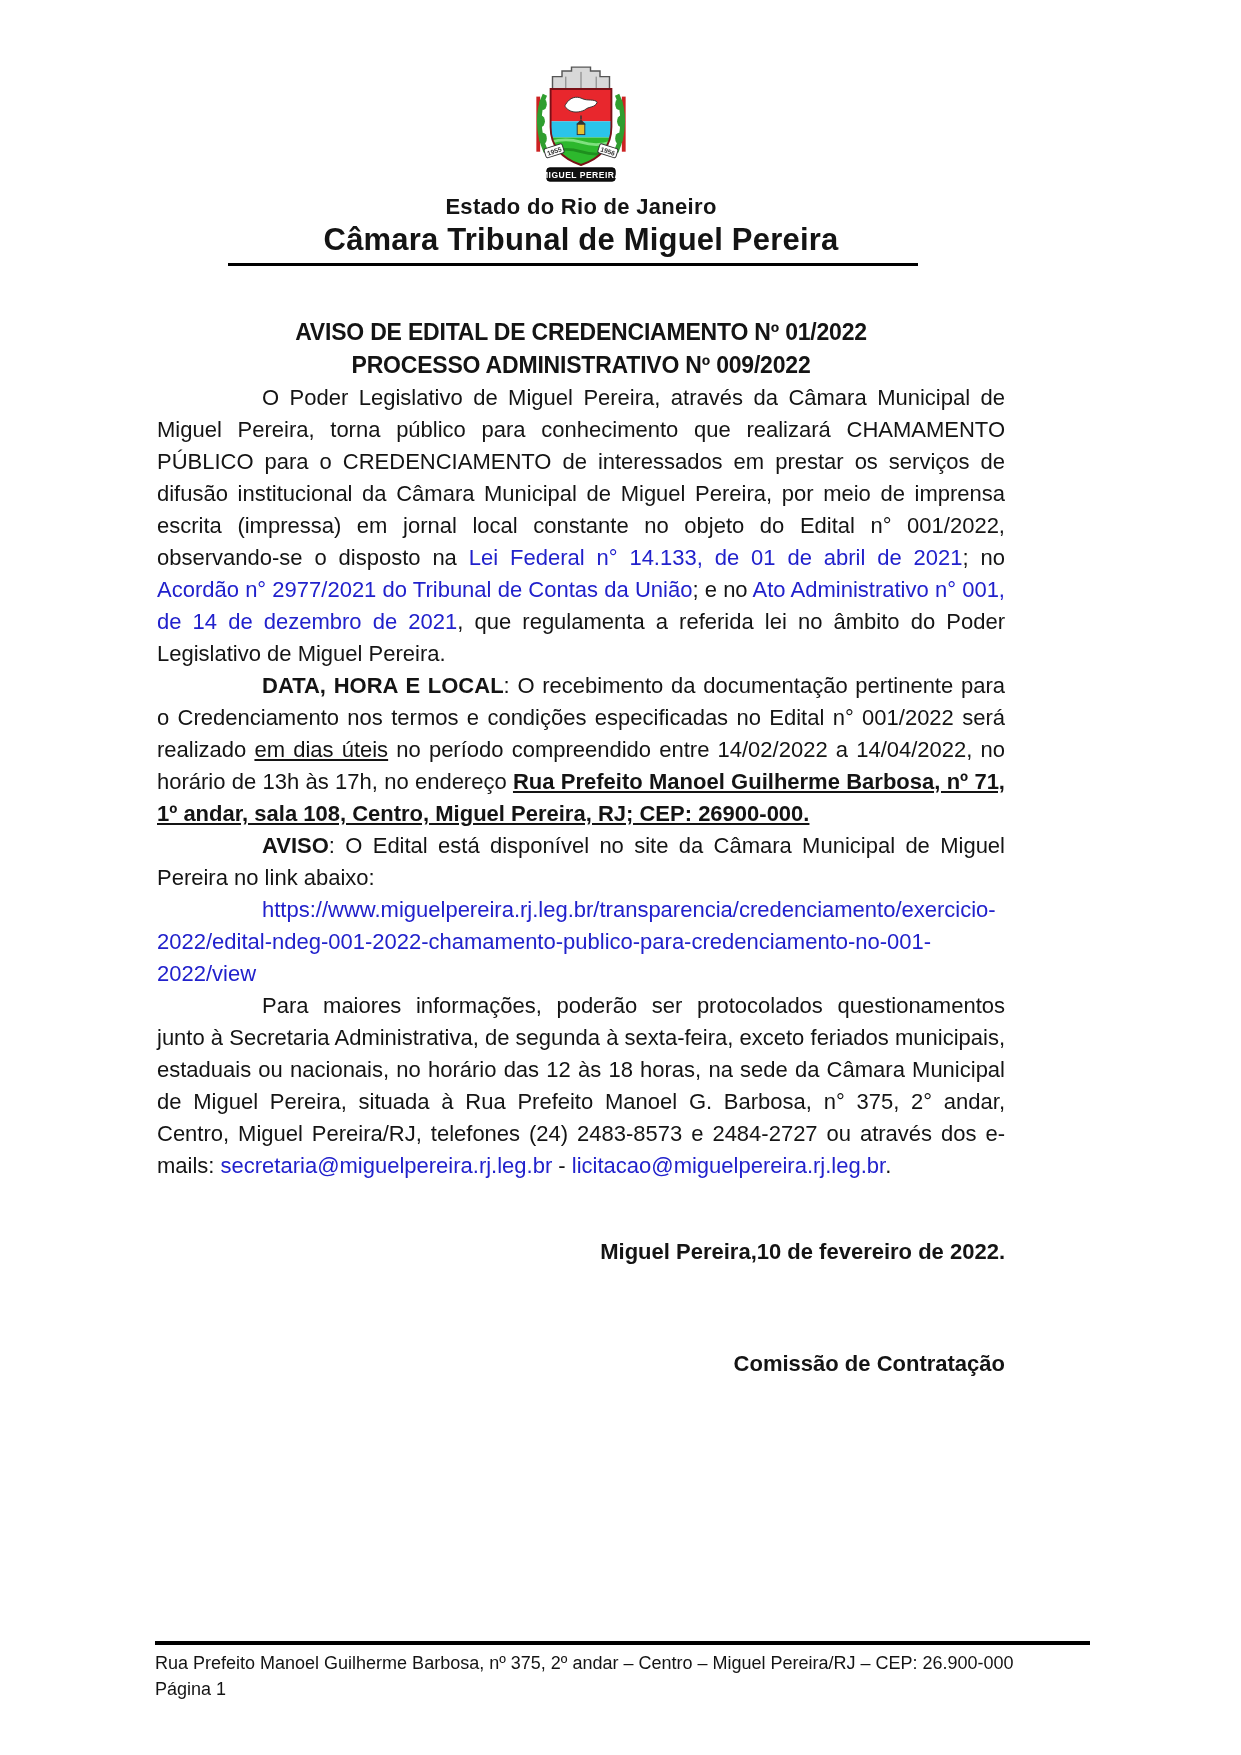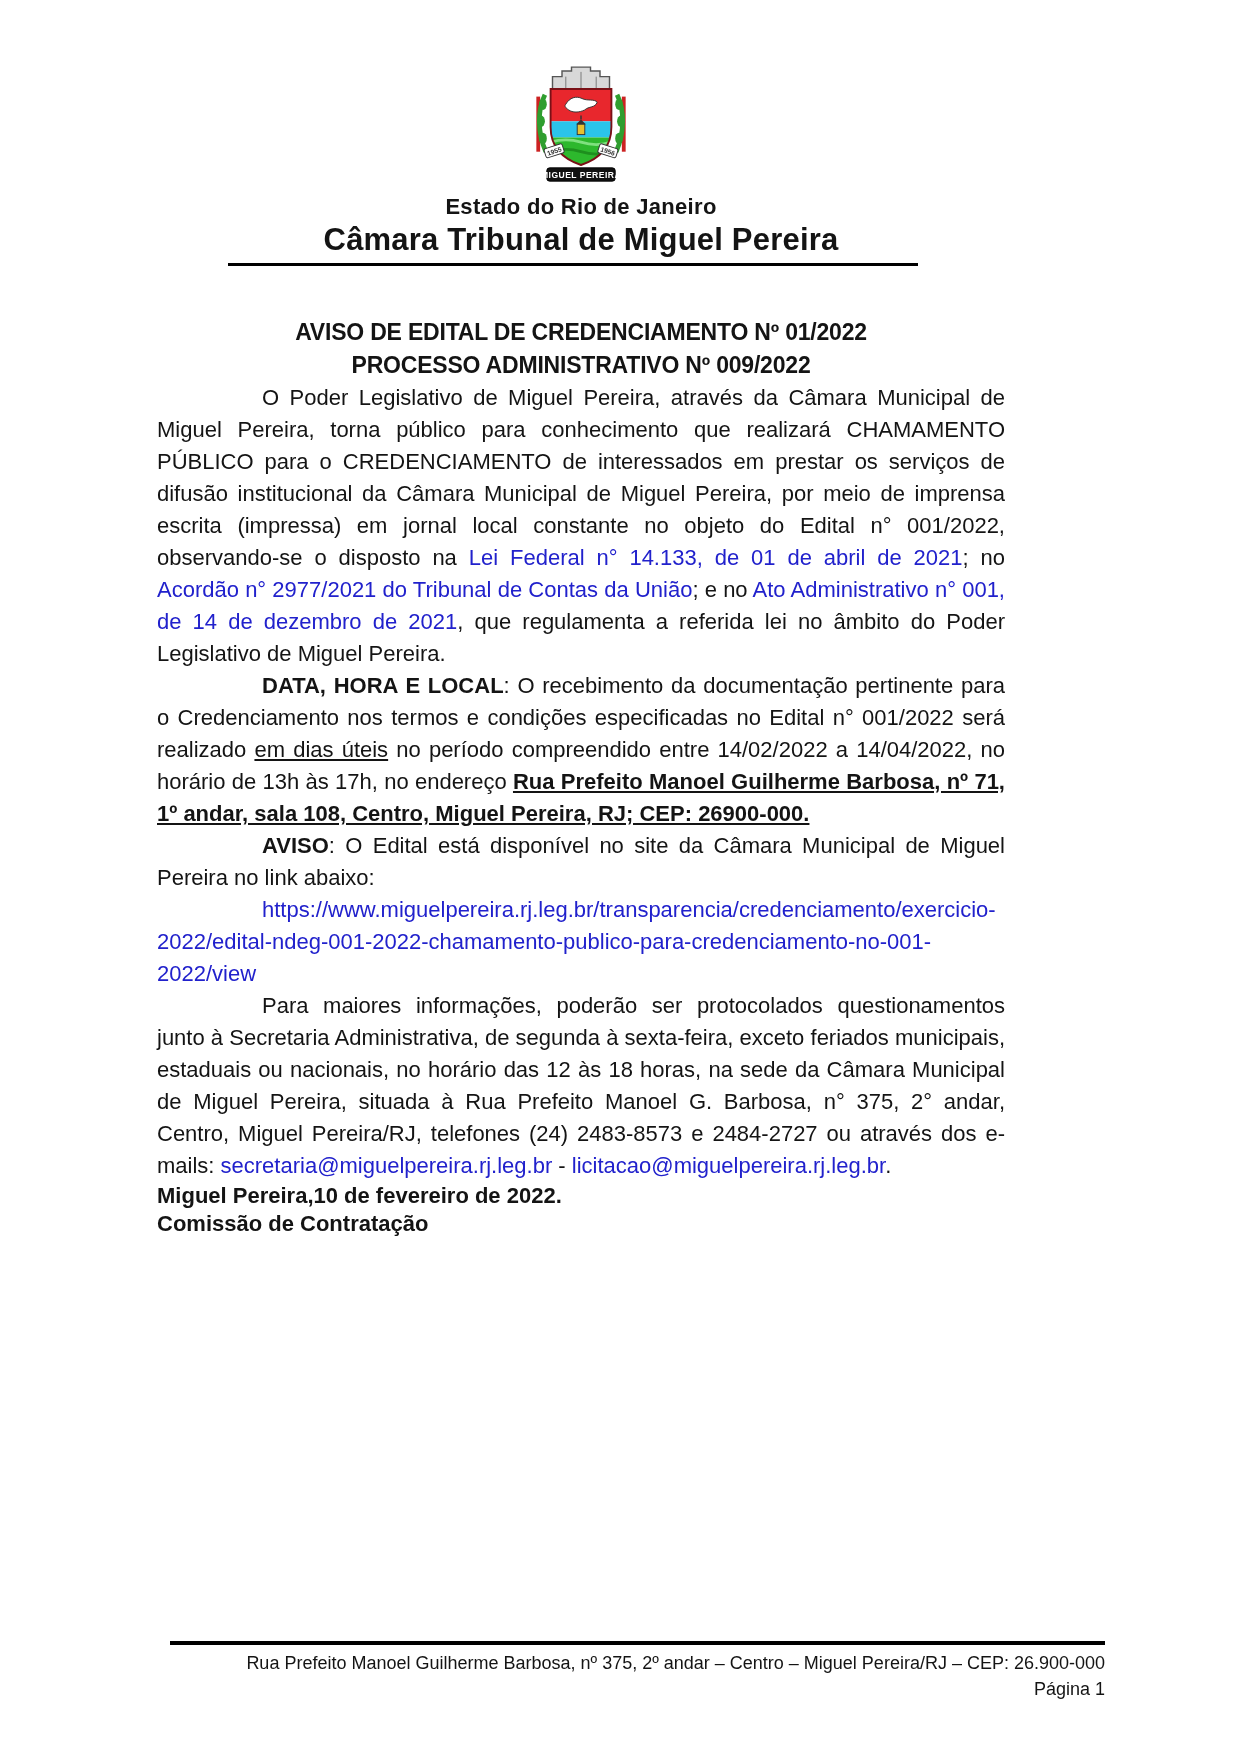--- a/index.html
+++ b/index.html
@@ -19,23 +19,23 @@
   .header-rule{border-top:3px solid #000;width:690px;margin:5px 0 0 71px;height:0;}
   .doc-title{margin-top:50px;text-align:center;font-weight:bold;font-size:23px;line-height:33px;letter-spacing:-.2px;}
   p.body{font-size:22px;line-height:32px;text-align:justify;text-indent:105px;margin:0;}
   .mt-p1{margin-top:66px;}
   .mt-blank{margin-top:31px;}
   .b{font-weight:bold;}
   .u{text-decoration:underline;}
   .bu{font-weight:bold;text-decoration:underline;}
   .link{color:#2121cc;cursor:pointer;}
   .link-block{margin-top:29px;text-align:center;font-size:22px;line-height:35px;text-indent:0;overflow-wrap:anywhere;}
-  .date-line{text-align:left;font-weight:bold;font-size:22px;line-height:28px;}
-  .signature{text-align:left;font-weight:bold;font-size:22px;line-height:28px;}
-  .footer{position:absolute;left:170px;top:1641px;width:935px;text-align:right;font-size:18px;line-height:26px;}
+  .date-line{margin-top:56px;text-align:right;font-weight:bold;font-size:22px;line-height:28px;}
+  .signature{margin-top:84px;text-align:right;font-weight:bold;font-size:22px;line-height:28px;}
+  .footer{position:absolute;left:155px;top:1641px;width:935px;text-align:left;font-size:18px;line-height:26px;}
   .footer-rule{border-top:4px solid #000;margin-bottom:5px;height:0;}
   svg text{font-family:"Liberation Sans", sans-serif;}
 </style>
 </head>
 <body>
 
 <div class="page">
   <div class="content">
 
     <div class="header">

